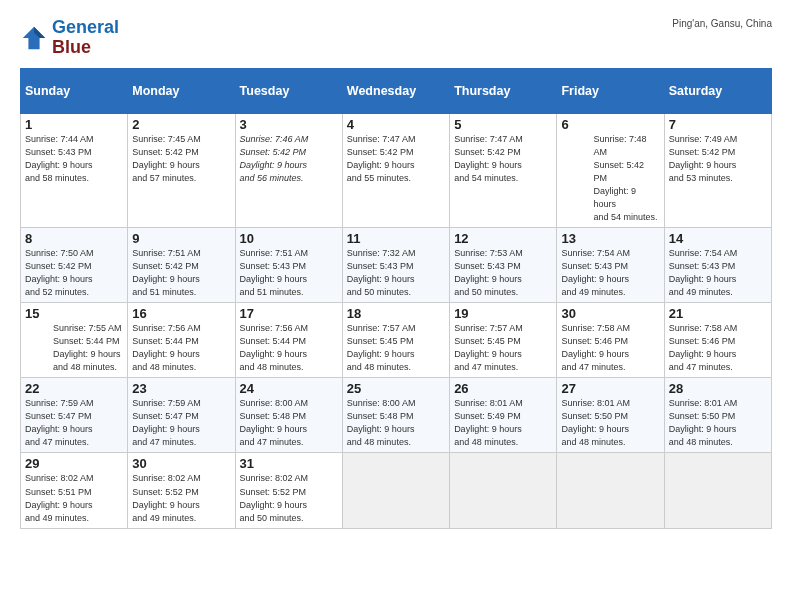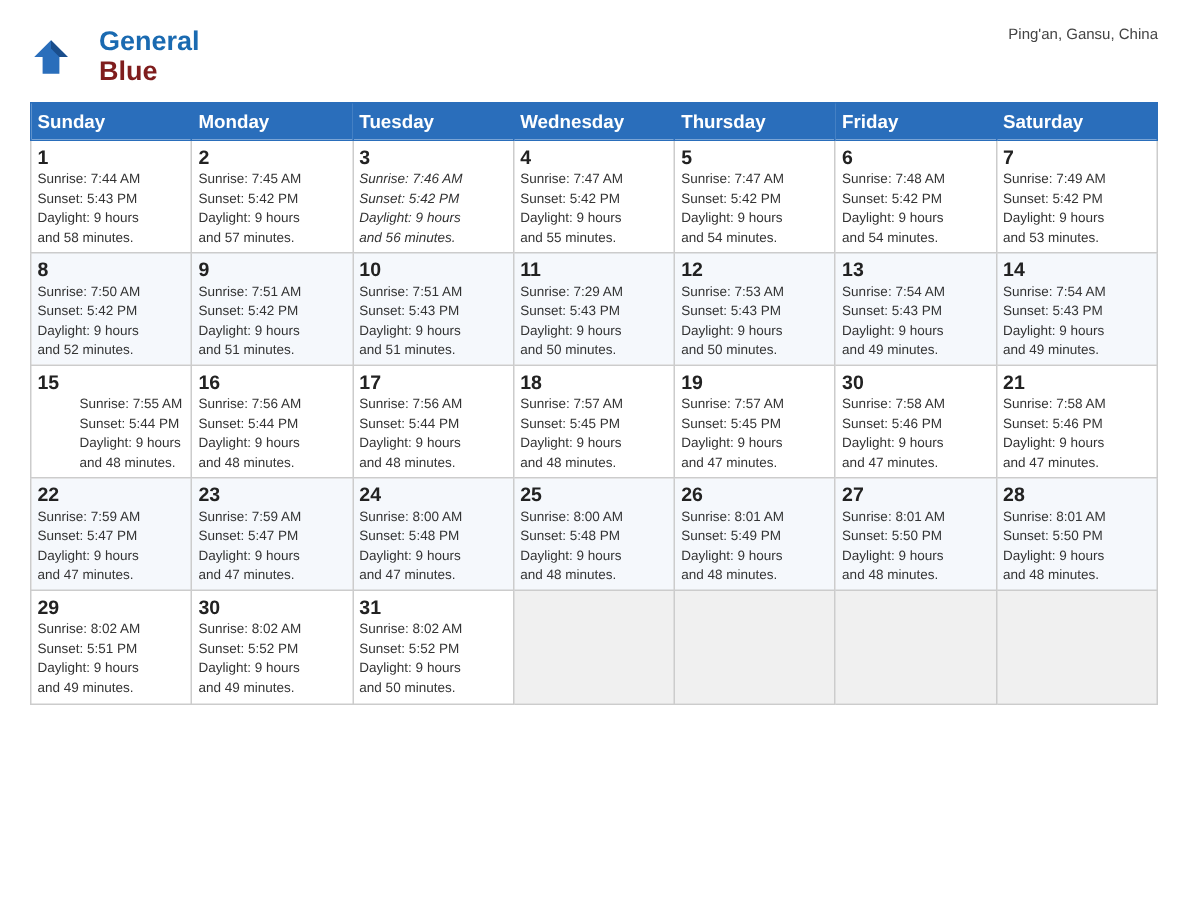--- a/index.html
+++ b/index.html
@@ -18,21 +18,20 @@
     }
     .header {
       display: flex;
       justify-content: space-between;
       align-items: flex-start;
       margin-bottom: 10px;
     }
     .logo {
       display: flex;
       align-items: center;
-      gap: 14px;
     }
     .logo-text {
       font-size: 18px;
       font-weight: bold;
       color: #333;
       line-height: 1.1;
     }
     .logo-text span {
       color: #1a6ab1;
     }
@@ -56,21 +55,21 @@
     table {
       width: 100%;
       border-collapse: collapse;
       table-layout: fixed;
     }
     thead tr th {
       background: #2a6ebb;
       color: #fff;
       font-size: 12.5px;
       font-weight: bold;
-      padding: 5px 4px;
+      padding: 15px 4px;
       text-align: left;
       border: 1px solid #2a6ebb;
     }
     tbody tr td {
       border: 1px solid #ccc;
       vertical-align: top;
       padding: 3px 4px;
       font-size: 9.5px;
       color: #333;
       background: #fff;
@@ -159,21 +158,21 @@
           </td>
           <td>
             <span class="day-number">5</span>
             <div class="day-info" style="white-space: pre-line;">Sunrise: 7:47 AM
 Sunset: 5:42 PM
 Daylight: 9 hours
 and 54 minutes.</div>
           </td>
           <td>
             <span class="day-number">6</span>
-            <div class="day-info" style="white-space: pre-line;">Sunrise: 7:48 AM
+            <div class="day-info" style="white-space: pre-line; margin-left: 32px;">Sunrise: 7:48 AM
 Sunset: 5:42 PM
 Daylight: 9 hours
 and 54 minutes.</div>
           </td>
           <td>
             <span class="day-number">7</span>
             <div class="day-info" style="white-space: pre-line;">Sunrise: 7:49 AM
 Sunset: 5:42 PM
 Daylight: 9 hours
 and 53 minutes.</div>
@@ -196,21 +195,21 @@
           </td>
           <td>
             <span class="day-number">10</span>
             <div class="day-info" style="white-space: pre-line;">Sunrise: 7:51 AM
 Sunset: 5:43 PM
 Daylight: 9 hours
 and 51 minutes.</div>
           </td>
           <td>
             <span class="day-number">11</span>
-            <div class="day-info" style="white-space: pre-line;">Sunrise: 7:29 AM
+            <div class="day-info" style="white-space: pre-line;">Sunrise: 7:32 AM
 Sunset: 5:43 PM
 Daylight: 9 hours
 and 50 minutes.</div>
           </td>
           <td>
             <span class="day-number">12</span>
             <div class="day-info" style="white-space: pre-line;">Sunrise: 7:53 AM
 Sunset: 5:43 PM
 Daylight: 9 hours
 and 50 minutes.</div>

